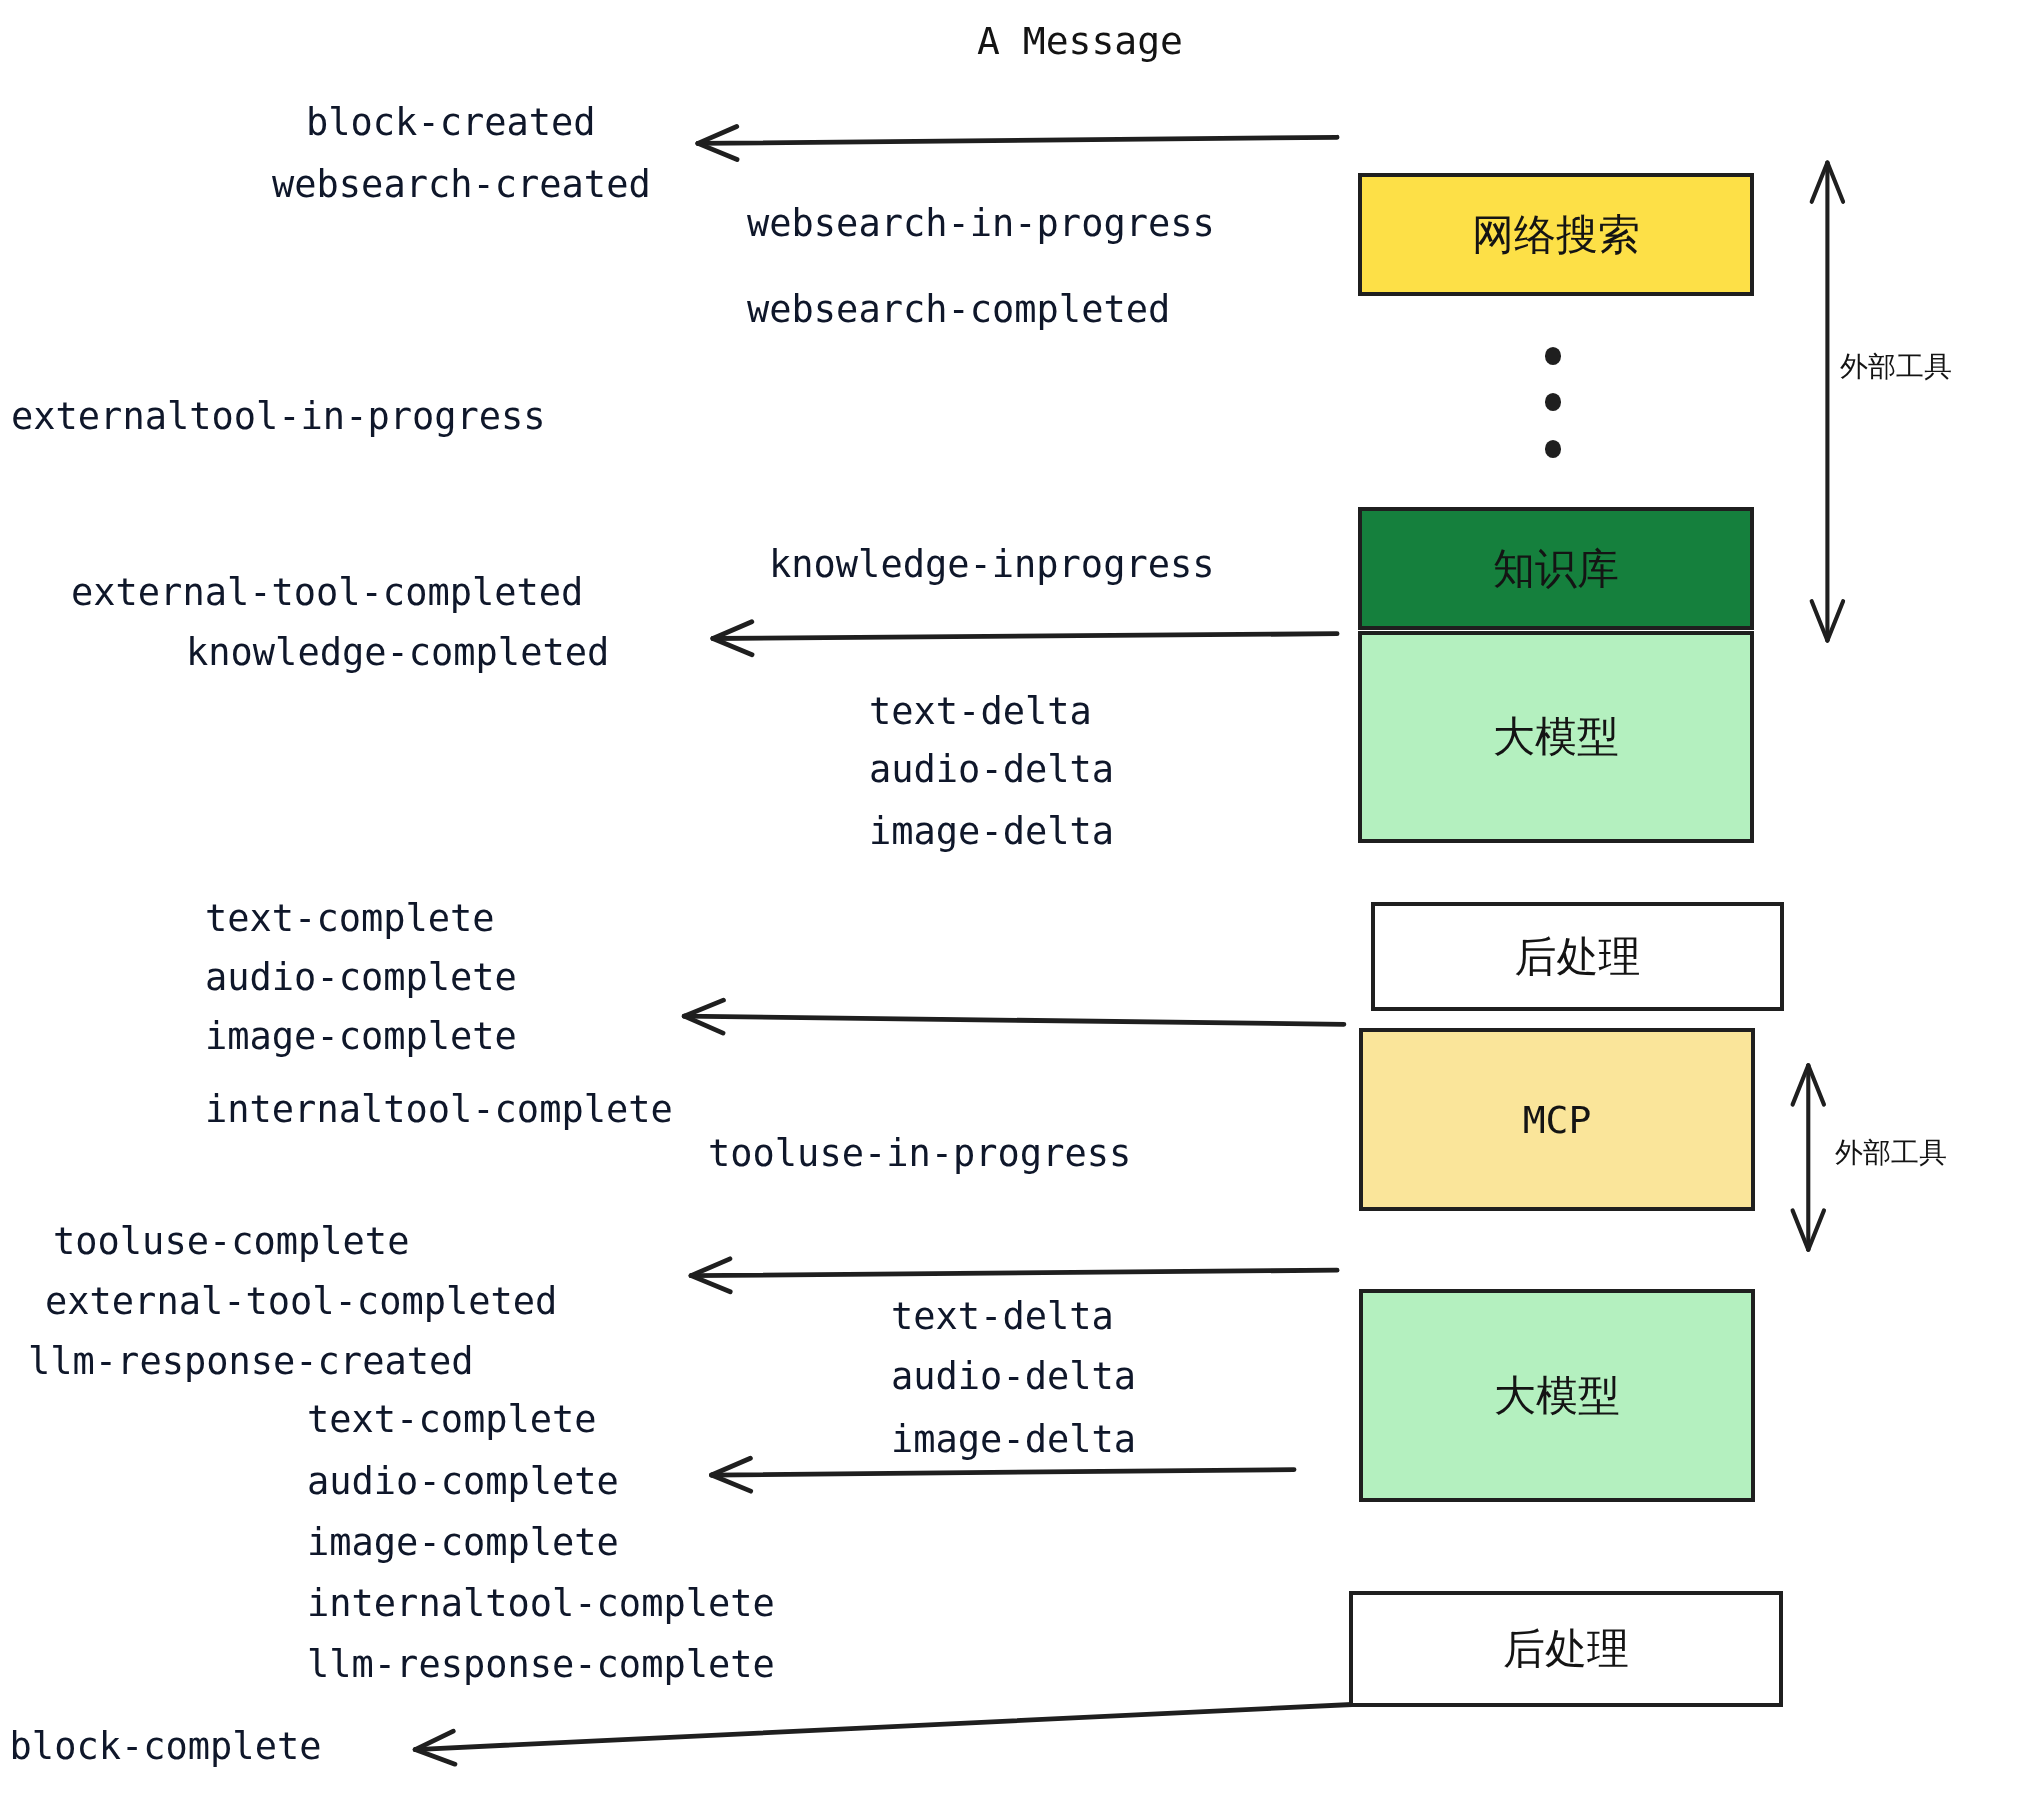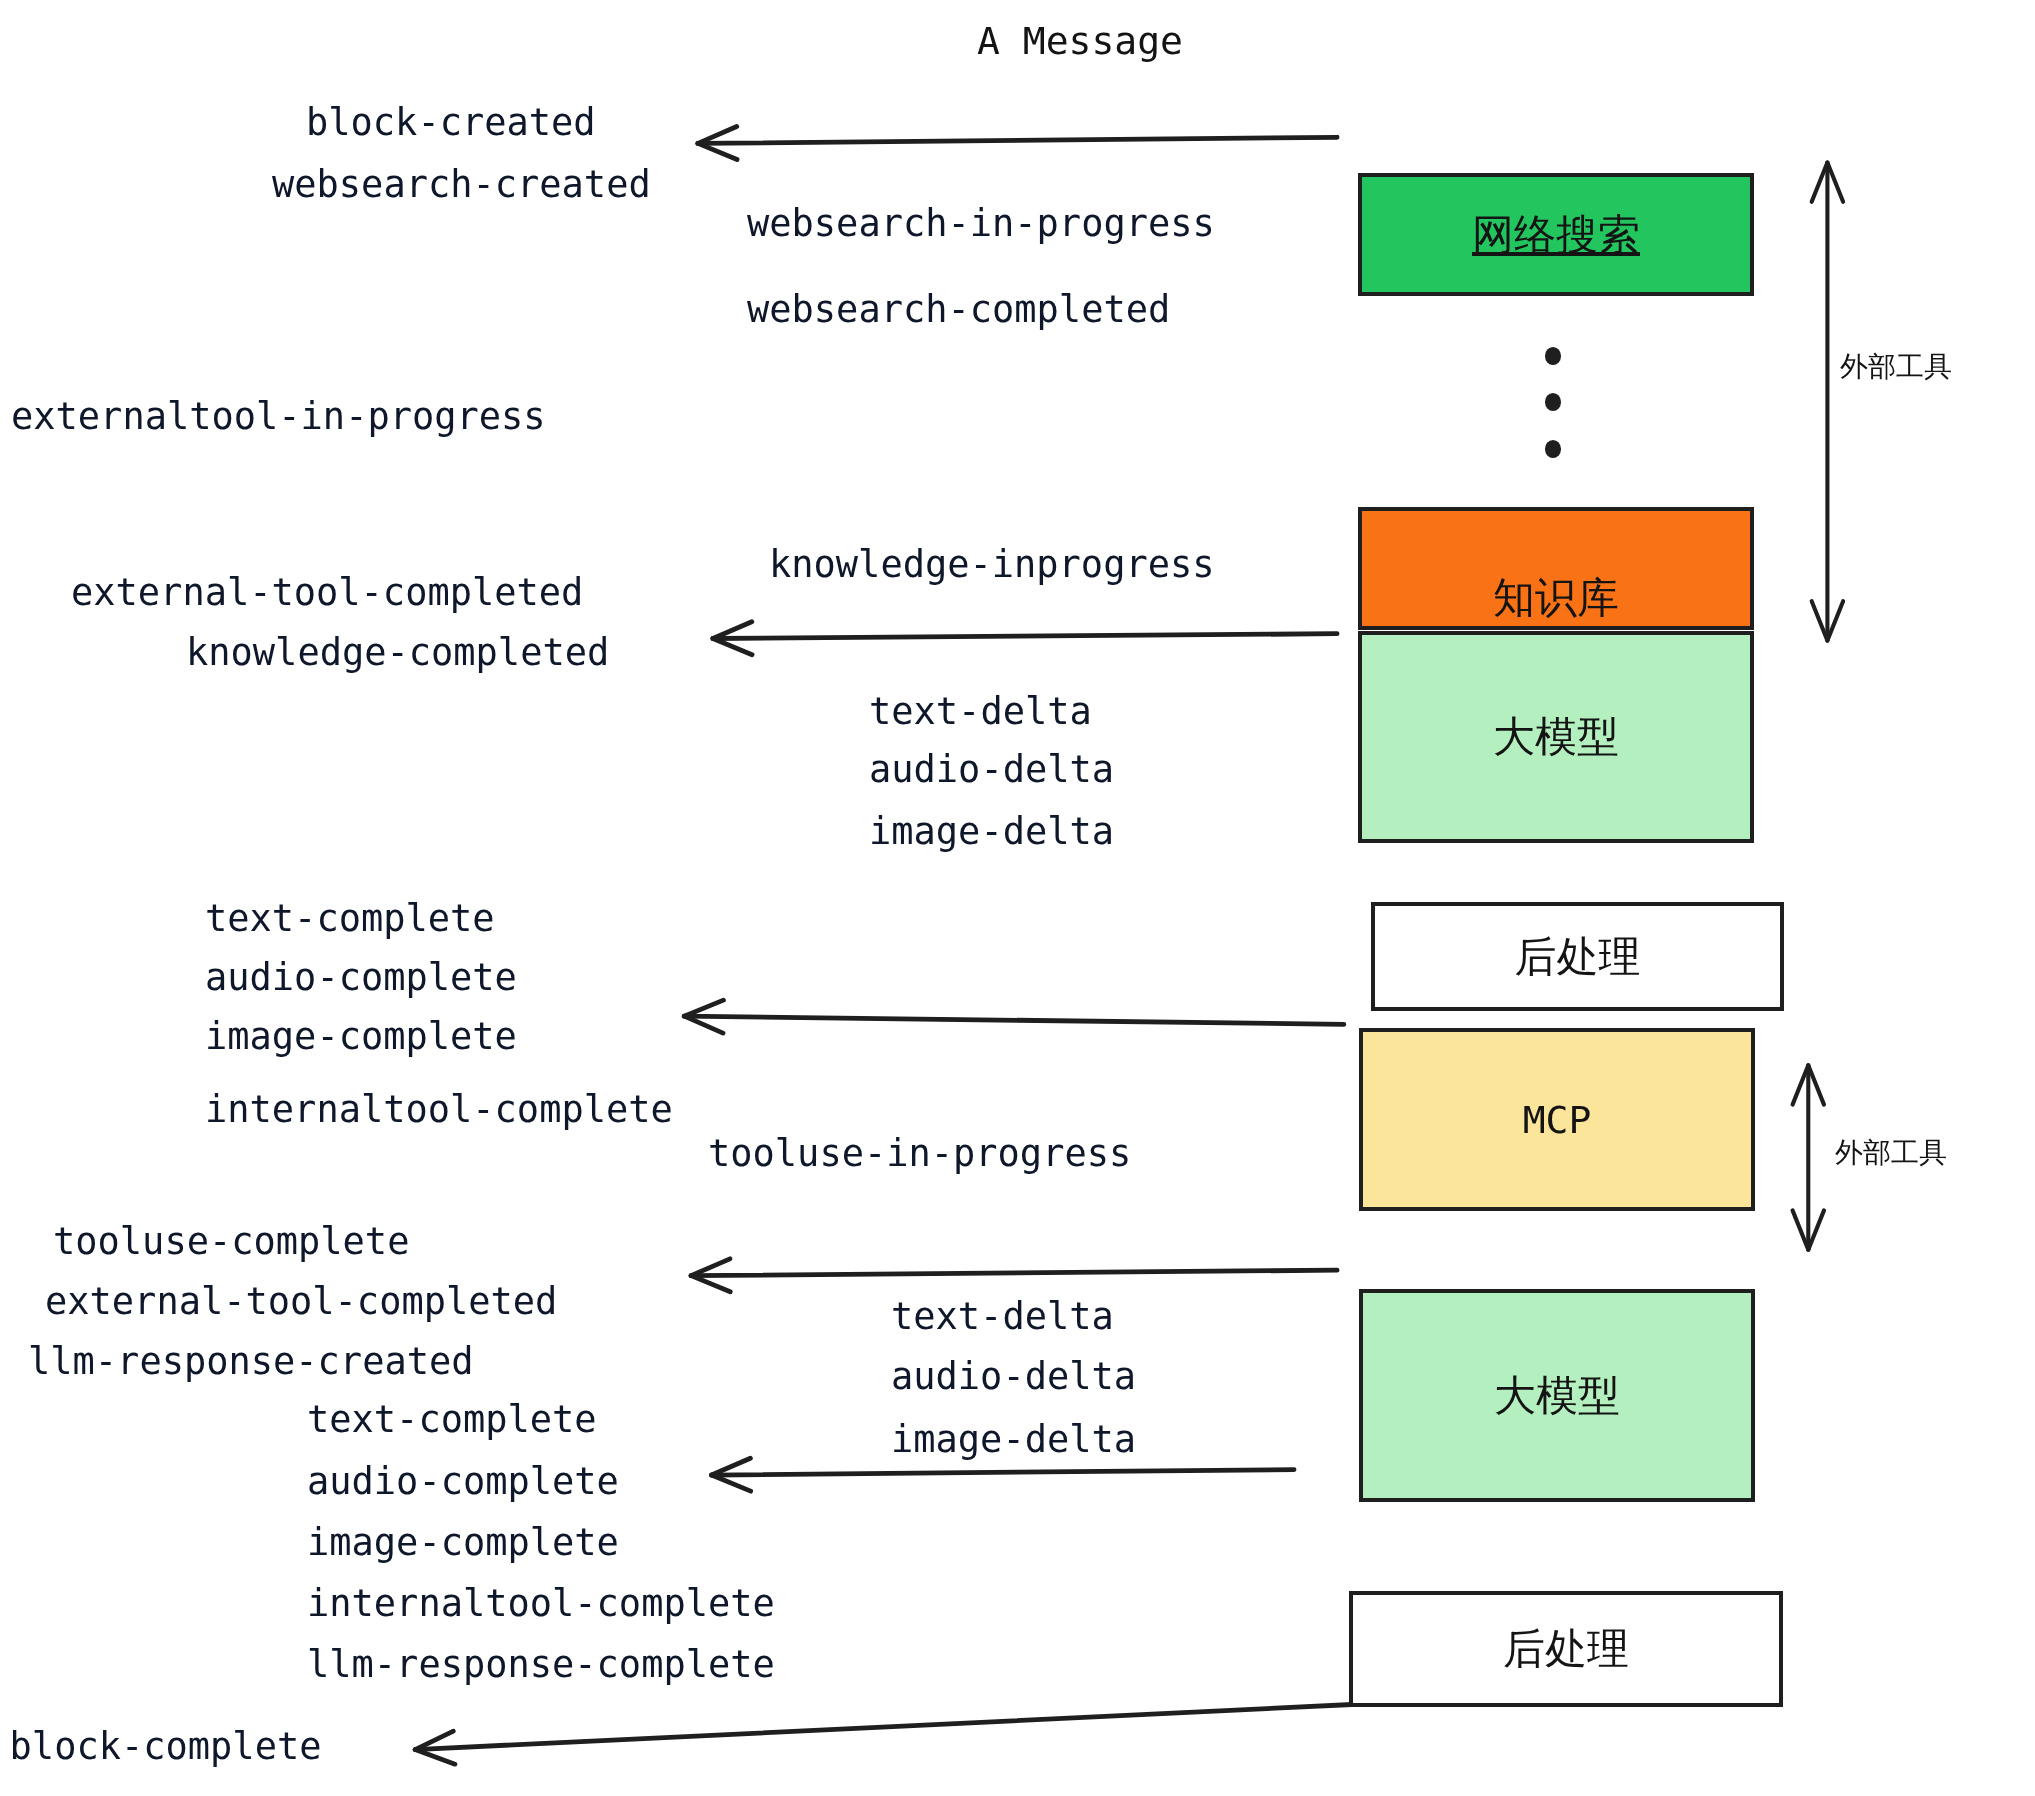--- a/index.html
+++ b/index.html
@@ -123,24 +123,24 @@
           <line x1="2648" y1="1560" x2="2670.997069103605" y2="1617.5772074057436" stroke="#1f1f1f" stroke-width="6" stroke-linecap="round"></line>
         </g>
         <g>
           <line x1="2648" y1="1830" x2="2670.997069103605" y2="1772.4227925942564" stroke="#1f1f1f" stroke-width="6" stroke-linecap="round"></line>
           <line x1="2648" y1="1830" x2="2625.002930896395" y2="1772.4227925942564" stroke="#1f1f1f" stroke-width="6" stroke-linecap="round"></line>
         </g>
       </g>
     </svg>
 
   <div id="boxes-container">
-      <div class="box" style="left: 1358px; top: 173px; width: 396px; height: 123px; background: #22c55e; border-color: rgb(31, 31, 31); text-decoration: underline;">
+      <div class="box" style="left: 1358px; top: 173px; width: 396px; height: 123px; background: #fde047; border-color: rgb(31, 31, 31);">
         <span>网络搜索</span>
       </div>
-      <div class="box" style="left: 1358px; top: 507px; width: 396px; height: 123px; background: #f97316; border-color: rgb(31, 31, 31); align-items: flex-end;">
+      <div class="box" style="left: 1358px; top: 507px; width: 396px; height: 123px; background: #15803d; border-color: rgb(31, 31, 31);">
         <span>知识库</span>
       </div>
       <div class="box" style="left: 1358px; top: 631px; width: 396px; height: 212px; background: rgb(180, 240, 191); border-color: rgb(31, 31, 31);">
         <span>大模型</span>
       </div>
       <div class="box" style="left: 1371px; top: 902px; width: 413px; height: 109px; background: rgb(255, 255, 255); border-color: rgb(31, 31, 31);">
         <span>后处理</span>
       </div>
       <div class="box mono" style="left: 1359px; top: 1028px; width: 396px; height: 183px; background: rgb(250, 229, 154); border-color: rgb(31, 31, 31);">
         <span>MCP</span>

